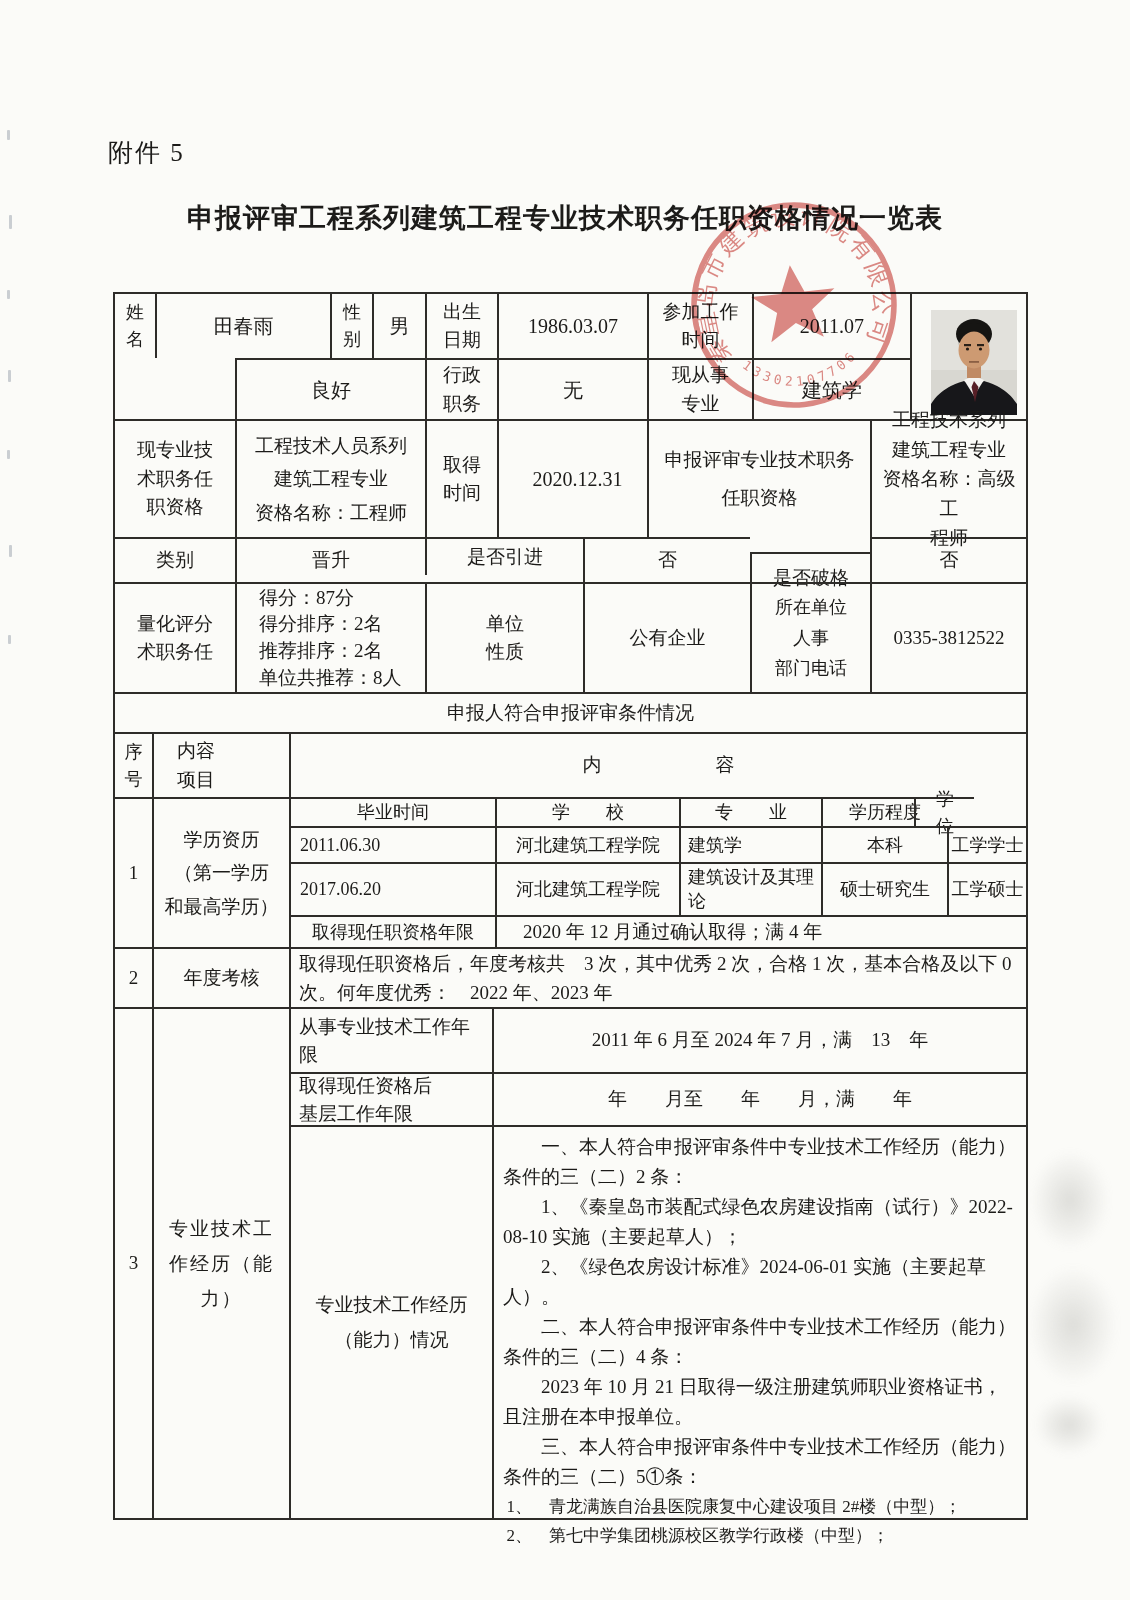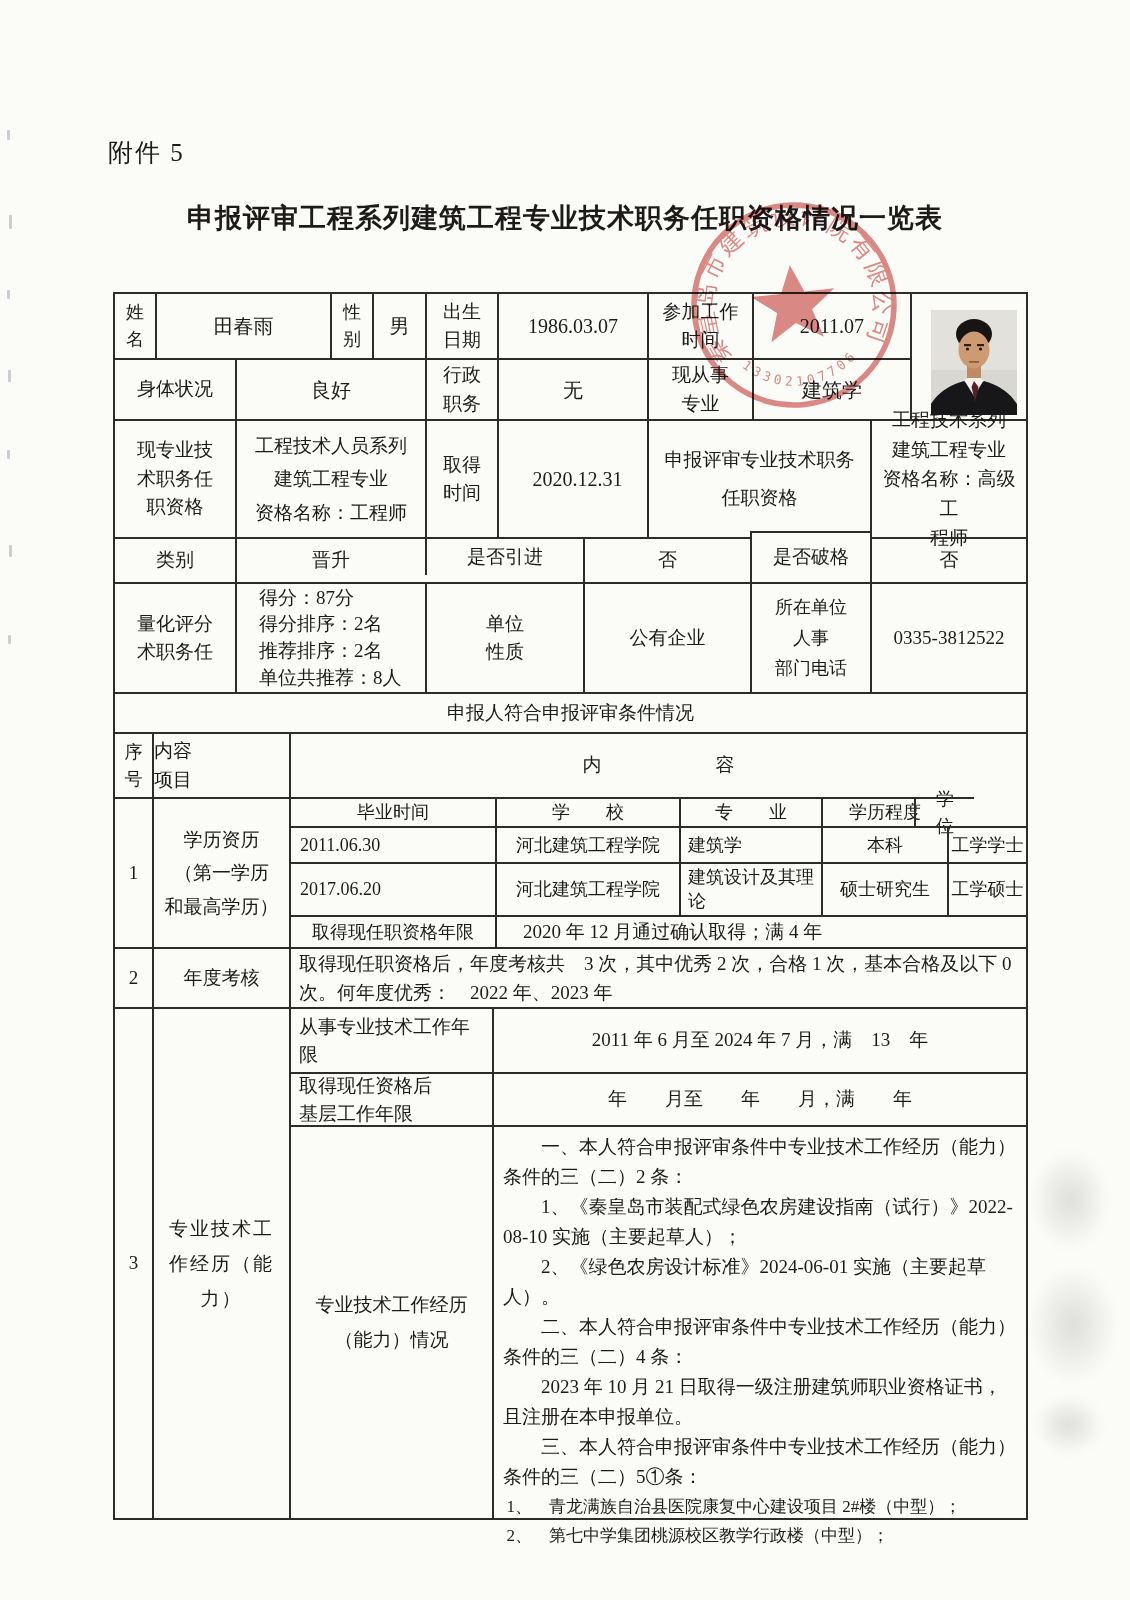--- a/index.html
+++ b/index.html
@@ -90,21 +90,20 @@
         <rect x="46" y="34" width="7" height="2.2" fill="#2a2018"></rect>
         <circle cx="36.5" cy="39" r="1.6" fill="#211a14"></circle>
         <circle cx="49.5" cy="39" r="1.6" fill="#211a14"></circle>
         <rect x="38" y="51" width="10" height="1.8" fill="#8a5f44"></rect>
         <path d="M0,105 L0,94 C10,78 26,73 33,71 L43,77 L53,71 C60,73 76,78 86,94 L86,105 Z" fill="#17171a"></path>
         <path d="M33,70 L43,86 L53,70 L48,68 L38,68 Z" fill="#f4f3f0"></path>
         <path d="M43,71 L47.5,77 L44,92 L40.5,77 Z" fill="#571f26"></path>
       </svg>
     </div>
 
-    <div class="c x0" style="left:0;top:64px;width:120px;height:61px;">身体状况</div>
     <div class="c f20" style="left:120px;top:64px;width:190px;height:61px;">良好</div>
     <div class="c" style="left:310px;top:64px;width:72px;height:61px;">行政
 职务</div>
     <div class="c f20" style="left:382px;top:64px;width:150px;height:61px;">无</div>
     <div class="c" style="left:532px;top:64px;width:105px;height:61px;">现从事
 专业</div>
     <div class="c f20" style="left:637px;top:64px;width:158px;height:61px;">建筑学</div>
 
     <div class="c x0" style="left:0;top:125px;width:120px;height:118px;">现专业技
 术职务任
@@ -119,42 +118,42 @@
 任职资格</div>
     <div class="c" style="left:755px;top:125px;width:156px;height:118px;line-height:1.55;">工程技术系列
 建筑工程专业
 资格名称：高级工
 程师</div>
 
     <div class="c x0" style="left:0;top:243px;width:120px;height:45px;">类别</div>
     <div class="c" style="left:120px;top:243px;width:190px;height:45px;">晋升</div>
     <div class="c" style="left:310px;top:243px;width:158px;height:38px;">是否引进</div>
     <div class="c" style="left:468px;top:243px;width:167px;height:45px;">否</div>
-    <div class="c" style="left:635px;top:237px;width:120px;height:51px;">是否破格</div>
+    <div class="c" style="left:635px;top:258px;width:120px;height:51px;">是否破格</div>
     <div class="c" style="left:755px;top:243px;width:156px;height:45px;">否</div>
 
     <div class="c x0" style="left:0;top:288px;width:120px;height:110px;">量化评分
 术职务任</div>
     <div class="c lft" style="left:120px;top:288px;width:190px;height:110px;padding-left:22px;line-height:1.4;">得分：87分
 得分排序：2名
 推荐排序：2名
 单位共推荐：8人</div>
     <div class="c" style="left:310px;top:288px;width:158px;height:110px;">单位
 性质</div>
     <div class="c" style="left:468px;top:288px;width:167px;height:110px;">公有企业</div>
     <div class="c f18" style="left:635px;top:288px;width:120px;height:110px;line-height:1.7;">所在单位
 人事
 部门电话</div>
     <div class="c" style="left:755px;top:288px;width:156px;height:110px;">0335-3812522</div>
 
     <div class="c x0" style="left:0;top:398px;width:911px;height:40px;">申报人符合申报评审条件情况</div>
 
     <div class="c x0 f18" style="left:0;top:438px;width:37px;height:65px;">序
 号</div>
-    <div class="c lft" style="left:37px;top:438px;width:137px;height:65px;padding-left:0;">内容
+    <div class="c lft" style="left:37px;top:438px;width:137px;height:65px;padding-left:23px;">内容
 项目</div>
     <div class="c" style="left:174px;top:438px;width:737px;height:65px;">内　　　　　　容</div>
 
     <div class="c x0" style="left:0;top:503px;width:37px;height:150px;">1</div>
     <div class="c" style="left:37px;top:503px;width:137px;height:150px;line-height:1.75;">学历资历
 （第一学历
 和最高学历）</div>
 
     <div class="c f18" style="left:174px;top:503px;width:206px;height:29px;">毕业时间</div>
     <div class="c f18" style="left:380px;top:503px;width:184px;height:29px;">学　　校</div>

